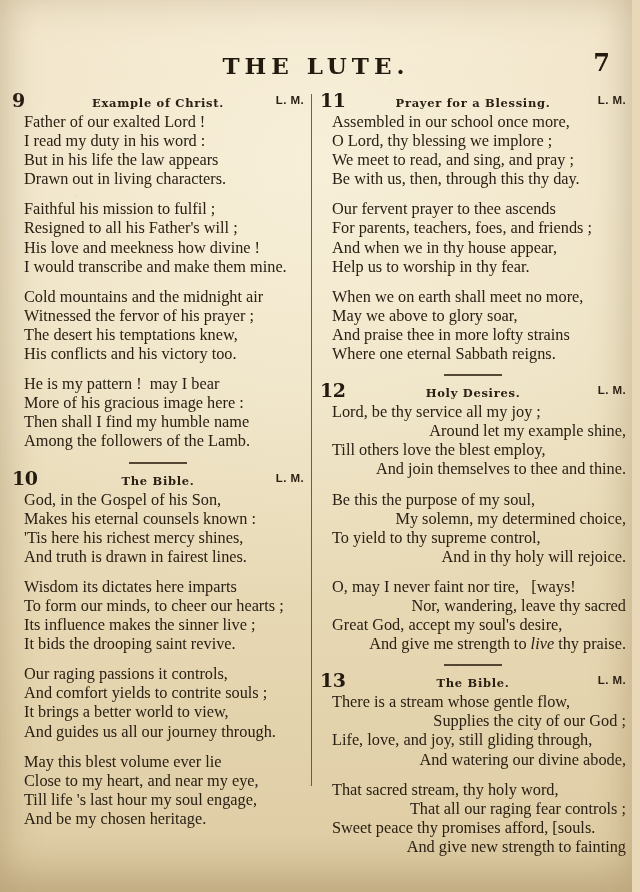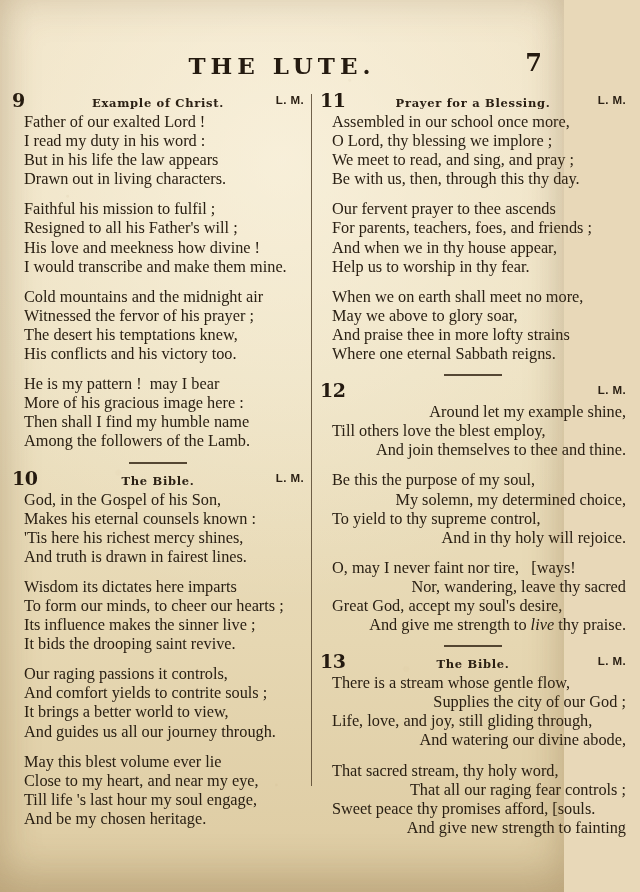--- a/index.html
+++ b/index.html
@@ -2,21 +2,21 @@
 <html><head>
 <meta charset="utf-8">
 <style>
   html,body{margin:0;padding:0;}
   body{
     width:640px;height:892px;overflow:hidden;
     background:#e8d8b8;
     font-family:"Liberation Serif", serif;
   }
   .page{
-    position:relative;width:564px;height:892px;
+    position:relative;width:632px;height:892px;
     background:
       radial-gradient(ellipse 120% 80% at 50% 18%, rgba(255,250,235,0.55) 0%, rgba(255,250,235,0.0) 62%),
       linear-gradient(to bottom, #f0e3c6 0%, #ece0c0 42%, #e6d7b2 72%, #ddcba2 100%);
   }
   .grain{position:absolute;inset:0;pointer-events:none;opacity:.30;
     background-image:
       radial-gradient(circle at 12% 22%, rgba(150,115,65,.20) 0 1px, transparent 2px),
       radial-gradient(circle at 62% 9%,  rgba(150,115,65,.16) 0 1px, transparent 2px),
       radial-gradient(circle at 83% 47%, rgba(150,115,65,.15) 0 1px, transparent 2px),
       radial-gradient(circle at 34% 66%, rgba(150,115,65,.14) 0 1px, transparent 2px),
@@ -185,23 +185,25 @@
             <div class="ln">When we on earth shall meet no more,</div>
             <div class="ln">May we above to glory soar,</div>
             <div class="ln">And praise thee in more lofty strains</div>
             <div class="ln">Where one eternal Sabbath reigns.</div>
           </div>
         </div>
         <div class="hymn">
           <div class="sep"></div>
           <div class="hymn-head">
             <div class="hnum">12</div>
-            <div class="hmeter">L. M.</div>
-          </div>
-          <div class="stanza">
+            <div class="htitle">Holy Desires.</div>
+            <div class="hmeter">L. M.</div>
+          </div>
+          <div class="stanza">
+            <div class="ln">Lord, be thy service all my joy ;</div>
             <div class="ln ind">Around let my example shine,</div>
             <div class="ln">Till others love the blest employ,</div>
             <div class="ln ind">And join themselves to thee and thine.</div>
           </div>
           <div class="stanza">
             <div class="ln">Be this the purpose of my soul,</div>
             <div class="ln ind">My solemn, my determined choice,</div>
             <div class="ln">To yield to thy supreme control,</div>
             <div class="ln ind">And in thy holy will rejoice.</div>
           </div>

